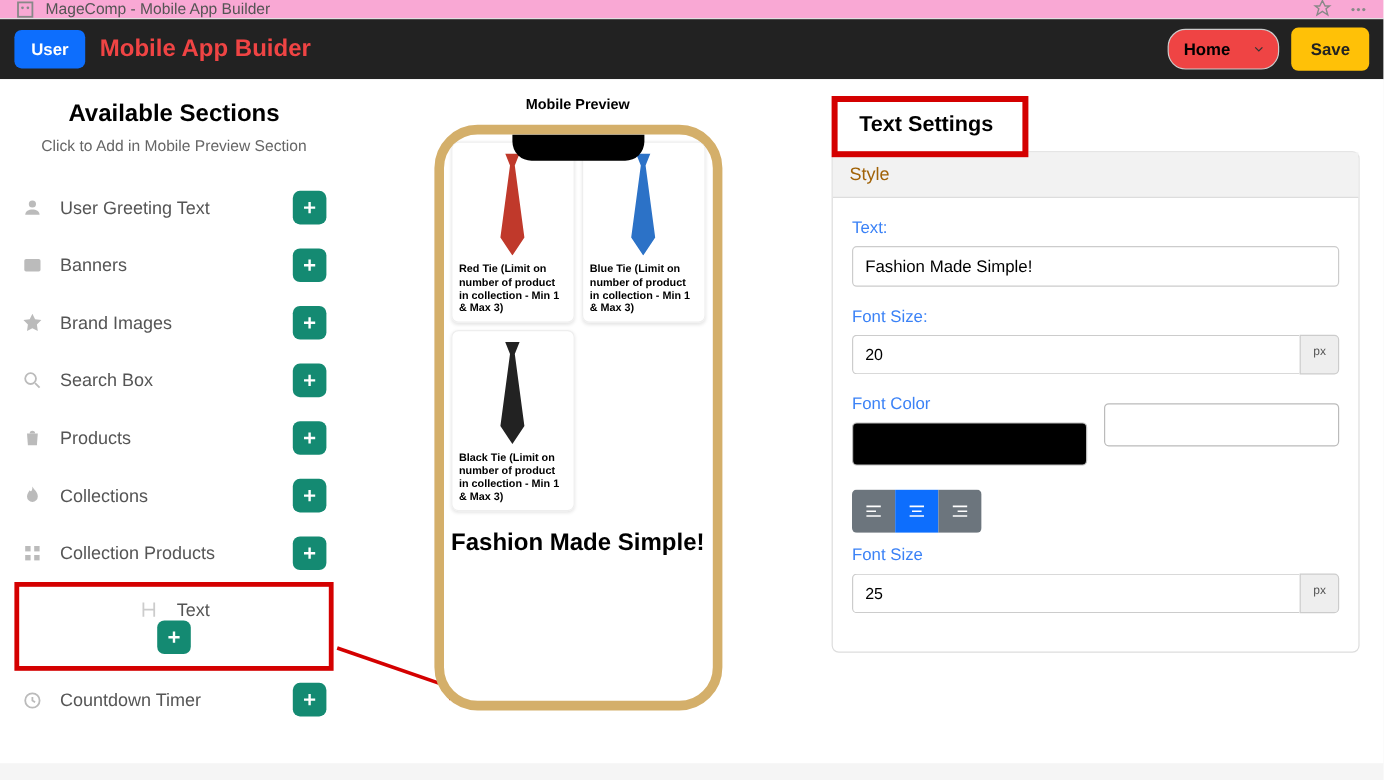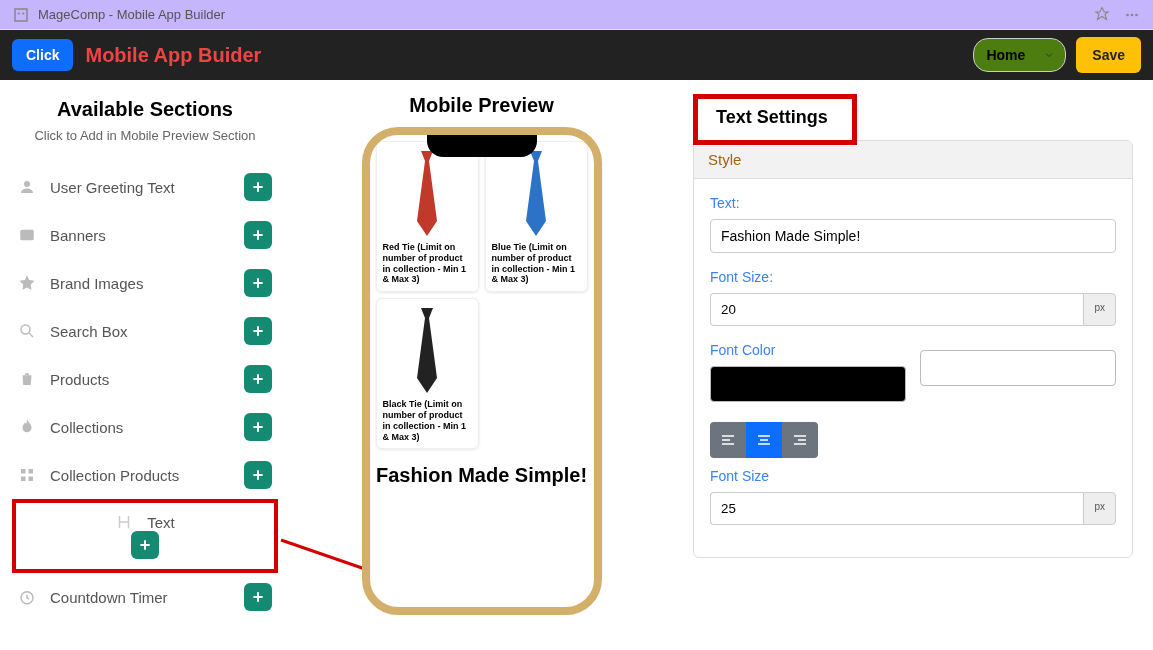--- a/index.html
+++ b/index.html
@@ -1,38 +1,38 @@
 <!DOCTYPE html>
 <html><head>
   <meta charset="utf-8">
   <style>
     * { box-sizing: border-box; margin: 0; padding: 0; font-family: 'Segoe UI', Arial, sans-serif; }
     body { background: #f5f5f5; width: 1153px; height: 650px; overflow: hidden; }
-    .top-bar { background: #c4b5fd; height: 30px; display: flex; align-items: center; padding: 0 12px; border-bottom: 1px solid #e0e0e0; justify-content: space-between; }
+    .top-bar { background: #f9a8d4; height: 16px; display: flex; align-items: center; padding: 0 12px; border-bottom: 1px solid #e0e0e0; justify-content: space-between; }
     .top-bar-left { display: flex; align-items: center; gap: 8px; color: #555; font-size: 13px; }
     .top-bar-right { display: flex; align-items: center; gap: 12px; color: #888; }
     .header { background: #222; height: 50px; display: flex; align-items: center; padding: 0 12px; justify-content: space-between; }
     .header-left { display: flex; align-items: center; gap: 12px; }
     .back-btn { background: #0d6efd; color: #fff; border: none; padding: 8px 14px; border-radius: 6px; font-weight: 700; font-size: 14px; cursor: pointer; }
     .app-title { color: #ef4444; font-size: 20px; font-weight: 700; }
     .header-right { display: flex; align-items: center; gap: 10px; }
-    .home-select { background: #4d7c0f; border: 1px solid #ccc; padding: 8px 40px 8px 12px; border-radius: 15px; font-size: 14px; font-weight: 600; position: relative; cursor: pointer; }
+    .home-select { background: #ef4444; border: 1px solid #ccc; padding: 8px 40px 8px 12px; border-radius: 15px; font-size: 14px; font-weight: 600; position: relative; cursor: pointer; }
     .save-btn { background: #ffc107; color: #222; border: none; padding: 10px 16px; border-radius: 6px; font-weight: 700; font-size: 14px; cursor: pointer; }
     .main { display: flex; background: #fff; height: calc(100% - 80px); gap: 32px; }
     .sidebar { width: 290px; padding: 18px 12px; }
     .sidebar h2 { text-align: center; font-size: 20px; font-weight: 800; margin-bottom: 6px; }
     .sidebar-sub { text-align: center; color: #666; font-size: 13px; margin-bottom: 18px; line-height: 1.4; }
     .section-item { display: flex; align-items: center; justify-content: space-between; padding: 10px 6px; }
     .section-left { display: flex; align-items: center; gap: 14px; color: #888; }
     .section-label { color: #555; font-size: 15px; font-weight: 500; }
     .add-btn { background: #148a72; width: 28px; height: 28px; border-radius: 6px; display: flex; align-items: center; justify-content: center; cursor: pointer; }
     .text-row { position: relative; }
     .highlight-box { border: 4px solid #d40000; flex-direction: column; }
     .preview-col { flex: 1; padding: 14px; display: flex; flex-direction: column; align-items: center; position: relative; }
-    .preview-col h2 { font-size: 20px; font-weight: 800; margin-bottom: 10px; text-align: right; }
+    .preview-col h2 { font-size: 12px; font-weight: 800; margin-bottom: 10px; text-align: right; }
     .phone-frame { width: 240px; height: 488px; border: 8px solid #d4af6a; border-radius: 36px; background: #fff; position: relative; overflow: hidden; }
     .notch { position: absolute; top: 0; left: 50%; transform: translateX(-50%); width: 110px; height: 22px; background: #000; border-radius: 0 0 16px 16px; z-index: 10; }
     .status-bar { height: 22px; font-size: 9px; padding: 4px 10px; font-weight: 700; display: flex; justify-content: space-between; }
     .phone-content { padding: 6px; height: calc(100% - 22px); overflow: hidden; }
     .product-grid { display: flex; gap: 6px; flex-wrap: wrap; }
     .product-card { width: calc(50% - 3px); border: 1px solid #eee; border-radius: 6px; box-shadow: 0 1px 3px rgba(0,0,0,0.1); padding: 6px; }
     .tie-img { width: 100%; height: 90px; display: flex; align-items: center; justify-content: center; }
     .product-title { font-size: 9px; font-weight: 700; line-height: 1.2; margin-top: 4px; }
     .preview-text { font-size: 20px; font-weight: 800; text-align: center; margin-top: 14px; line-height: 1.2; }
     .arrow { position: absolute; left: 276px; top: 530px; }
@@ -76,21 +76,21 @@
     <svg class="icon-svg" viewBox="0 0 24 24" style="cursor:pointer;">
         <circle cx="6" cy="12" r="1.8" fill="#888"></circle>
         <circle cx="12" cy="12" r="1.8" fill="#888"></circle>
         <circle cx="18" cy="12" r="1.8" fill="#888"></circle>
       </svg>
   </div>
 </div>
 
 <div class="header">
   <div class="header-left">
-    <button class="back-btn">Click</button>
+    <button class="back-btn">User</button>
     <span class="app-title">Mobile App Buider</span>
   </div>
   <div class="header-right">
     <div class="home-select">
       <span>Home</span>
       <svg class="chevron" width="12" height="12" viewBox="0 0 24 24">
           <path d="M6 9l6 6 6-6" stroke="#333" stroke-width="2" fill="none"></path>
         </svg>
     </div>
     <button class="save-btn">Save</button>

